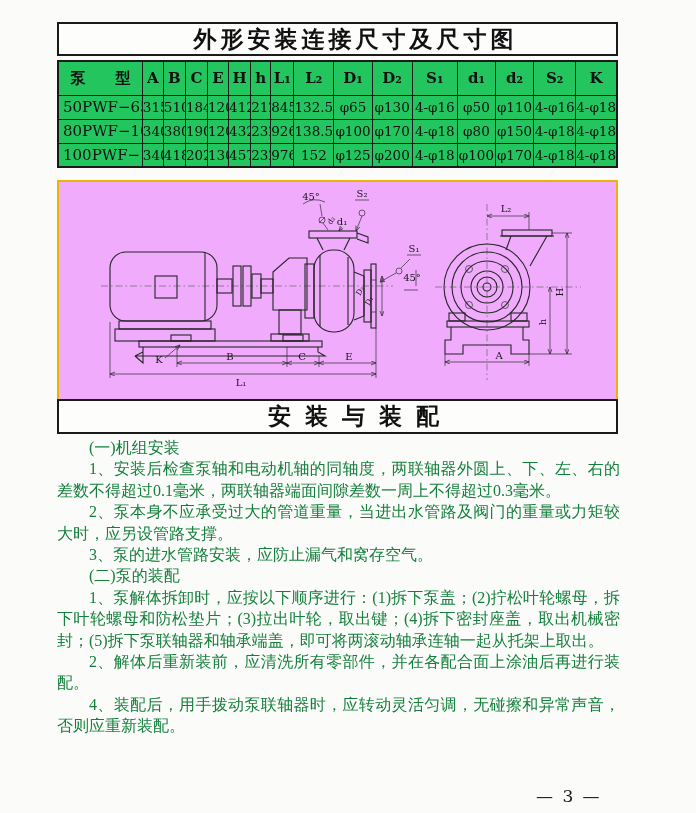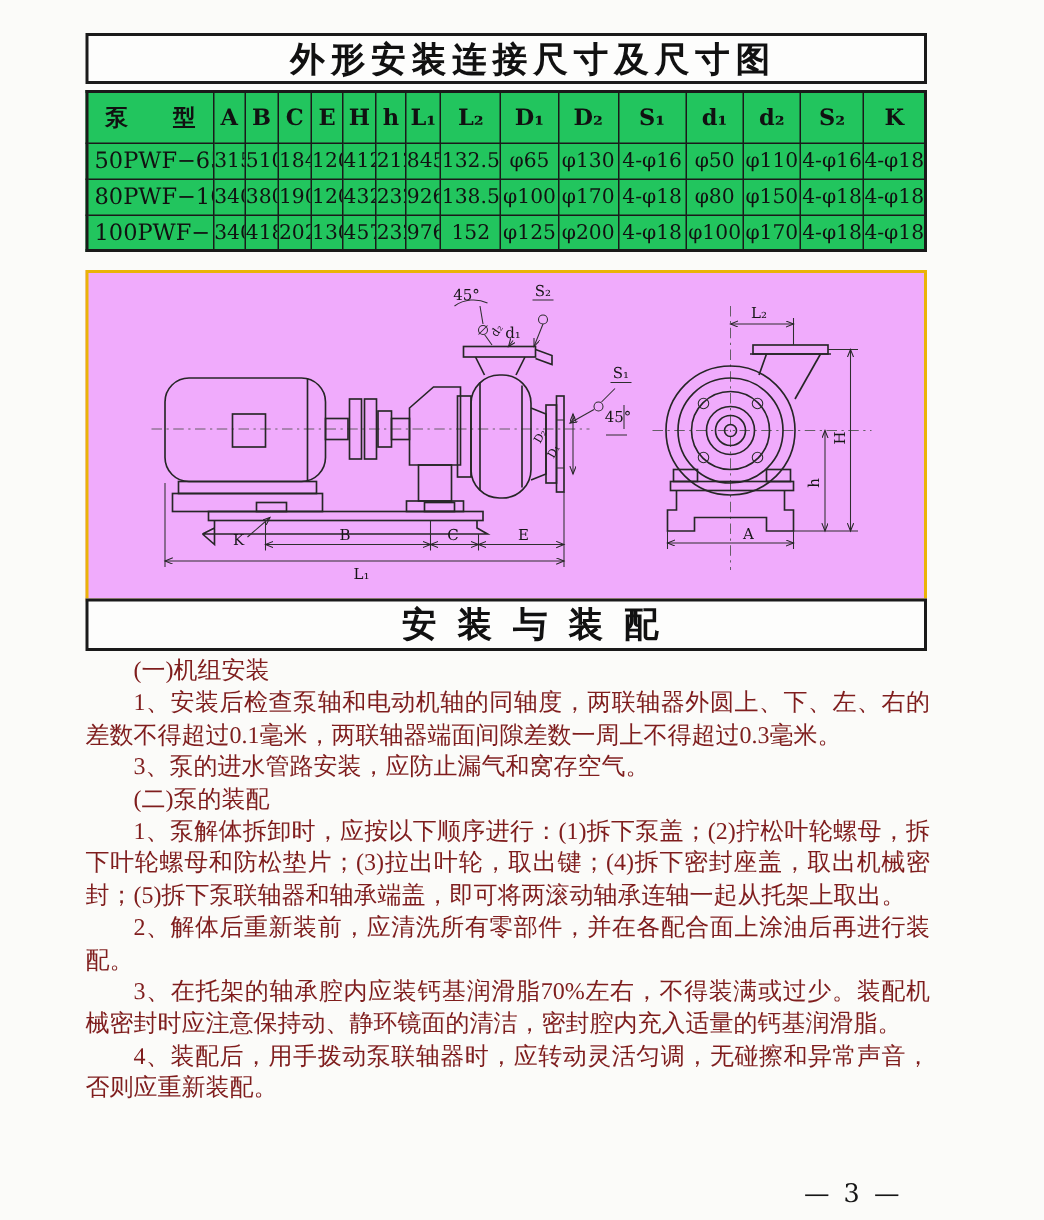--- a/index.html
+++ b/index.html
@@ -46,21 +46,21 @@
   }
   .drawing-box svg{display:block;}
   .dline{stroke:#262626;stroke-width:1.1;fill:none;}
   .thin{stroke:#2e2e2e;stroke-width:0.7;fill:none;}
   .cl{stroke:#555;stroke-width:0.6;fill:none;stroke-dasharray:7 3 1.5 3;}
   .dimt{font-family:"DejaVu Serif","Liberation Serif",serif;font-size:10px;fill:#161616;}
   .dimt.small{font-size:7.5px;}
   
   .body-text{
     left:57px;top:437px;width:563px;
-    font-size:16px;line-height:21.4px;text-align:justify;color:#7f1d1d;
+    font-size:16px;line-height:21.4px;text-align:justify;color:#15803d;
   }
   .body-text p{margin:0;text-indent:2em;}
   .page-number{
     left:536px;top:786px;font-size:17px;letter-spacing:2px;color:#161616;
     font-family:"DejaVu Serif","Liberation Serif",serif;
   }
 </style>
 </head>
 <body>
 
@@ -302,21 +302,21 @@
   </svg>
 </div>
 
 <div class="abs title-box" id="assembly-title-box">
   <span class="t">安装与装配</span>
 </div>
 
 <div class="abs body-text" id="body-text">
     <p>(一)机组安装</p>
     <p>1、安装后检查泵轴和电动机轴的同轴度，两联轴器外圆上、下、左、右的差数不得超过0.1毫米，两联轴器端面间隙差数一周上不得超过0.3毫米。</p>
+    <p>2、泵本身不应承受过大的管道重量，当进出水管路及阀门的重量或力矩较大时，应另设管路支撑。</p>
     <p>3、泵的进水管路安装，应防止漏气和窝存空气。</p>
     <p>(二)泵的装配</p>
     <p>1、泵解体拆卸时，应按以下顺序进行：(1)拆下泵盖；(2)拧松叶轮螺母，拆下叶轮螺母和防松垫片；(3)拉出叶轮，取出键；(4)拆下密封座盖，取出机械密封；(5)拆下泵联轴器和轴承端盖，即可将两滚动轴承连轴一起从托架上取出。</p>
     <p>2、解体后重新装前，应清洗所有零部件，并在各配合面上涂油后再进行装配。</p>
-    <p>3、在托架的轴承腔内应装钙基润滑脂70%左右，不得装满或过少。装配机械密封时应注意保持动、静环镜面的清洁，密封腔内充入适量的钙基润滑脂。</p>
     <p>4、装配后，用手拨动泵联轴器时，应转动灵活匀调，无碰擦和异常声音，否则应重新装配。</p>
   </div>
 
 <div class="abs page-number">— 3 —</div>
 
 </body></html>

